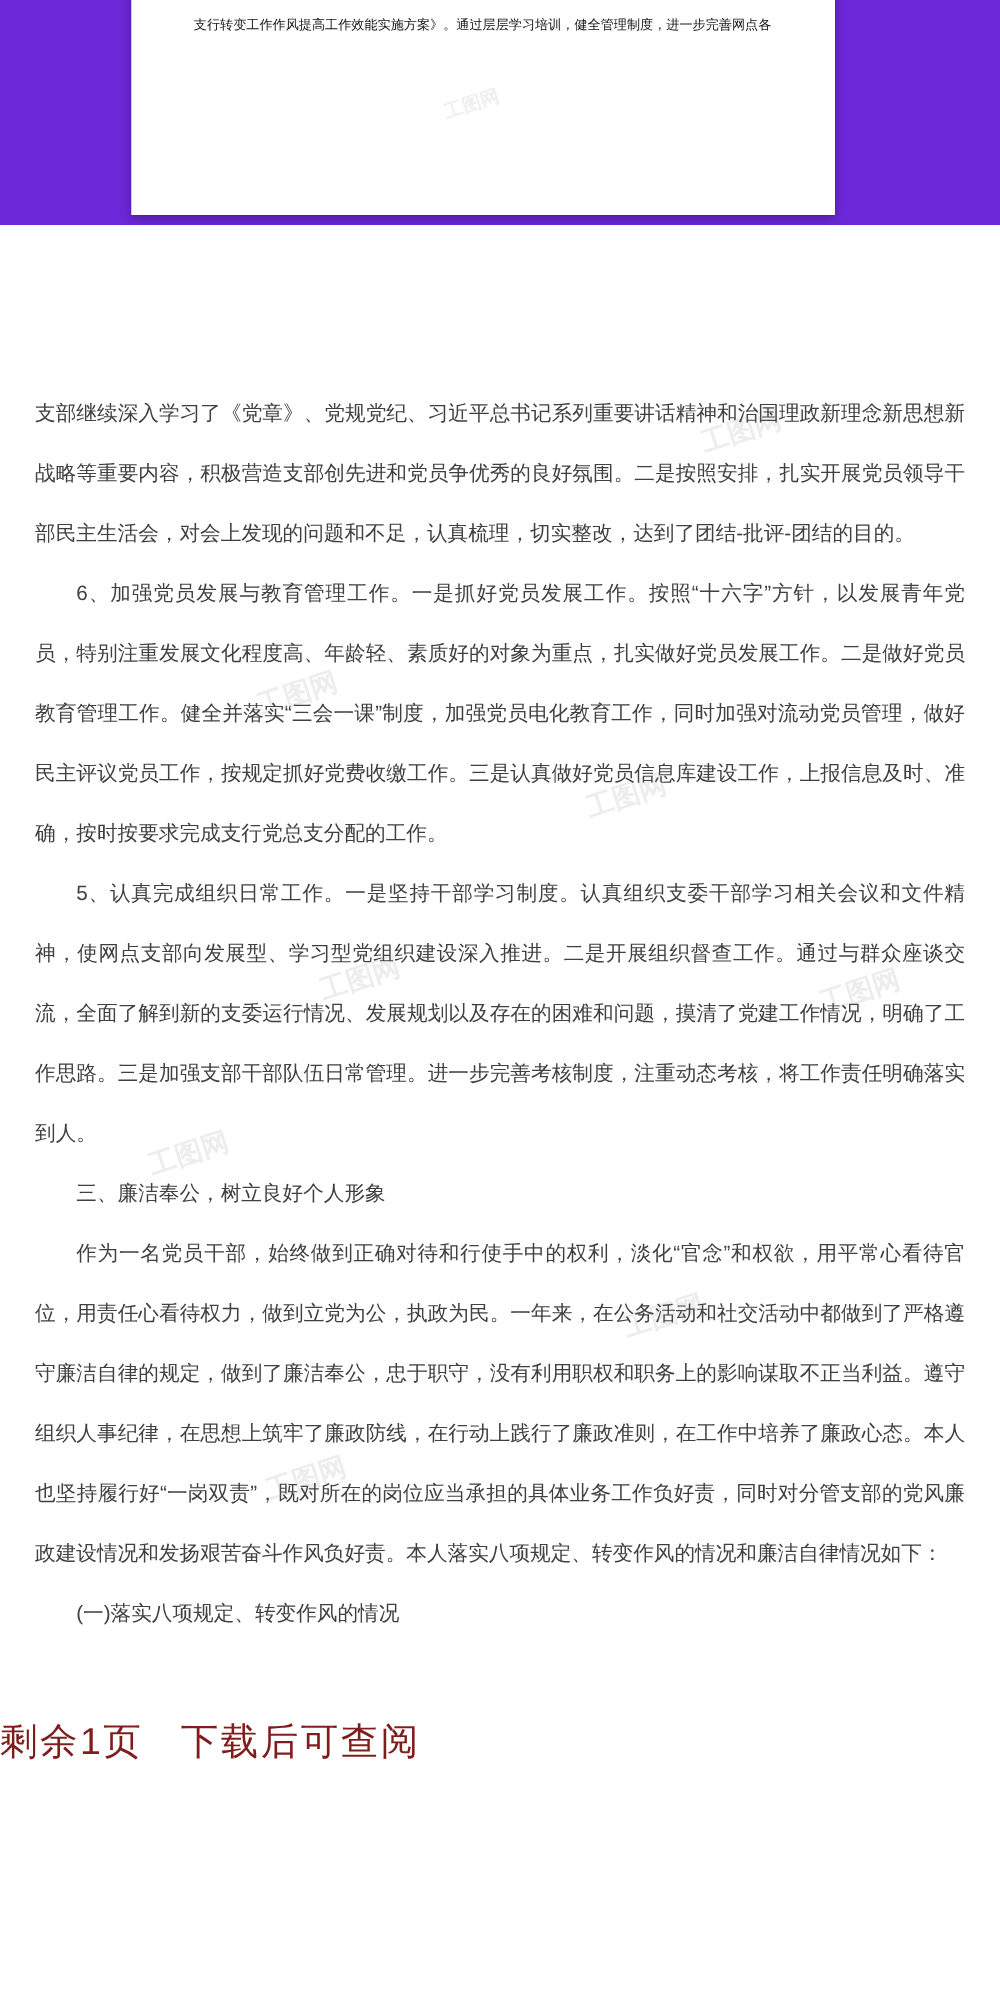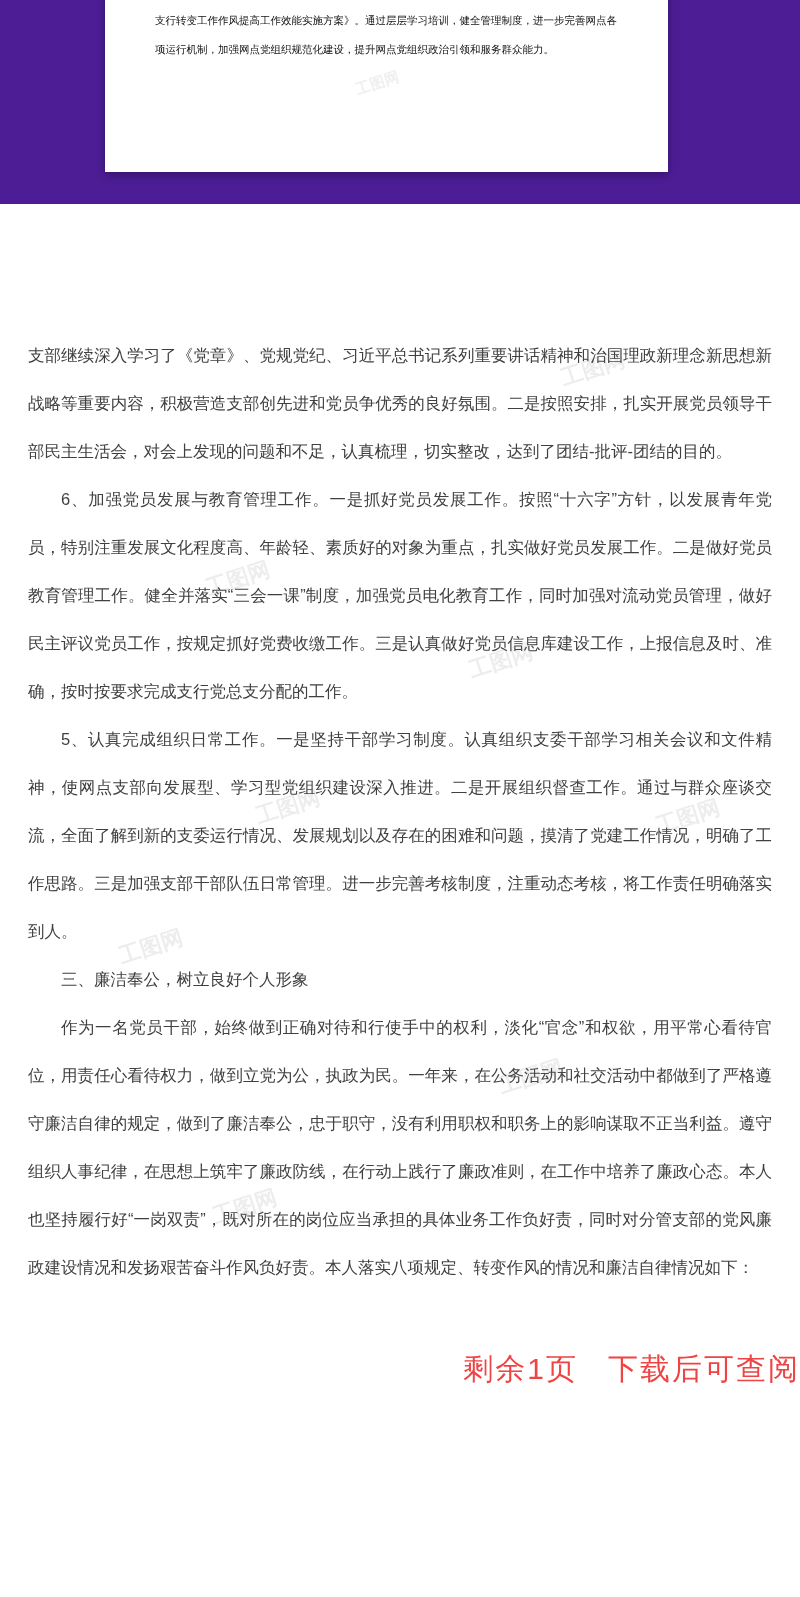--- a/index.html
+++ b/index.html
@@ -9,22 +9,22 @@
     min-height: 1597px;
     background: #ffffff;
     font-family: "Liberation Sans", "DejaVu Sans", sans-serif;
     color: #000;
     position: relative;
     overflow: hidden;
   }
 
   
   .prev-strip {
-    height: 204px;
-    background: #4c1d95;
+    height: 180px;
+    background: #6d28d9;
     position: relative;
     overflow: hidden;
   }
   .page-card {
     position: absolute;
     left: 105px;
     top: -14px;
     width: 563px;
     height: 186px;
     background: #ffffff;
@@ -71,51 +71,51 @@
   }
   .watermark.on-card {
     font-size: 15px;
     color: rgba(125,125,125,0.12);
   }
 
   
   .footer-note {
     margin-top: 58px;
     padding-bottom: 40px;
-    text-align: right;
+    text-align: left;
     font-size: 30px;
-    color: #ef4444;
+    color: #7f1d1d;
     letter-spacing: 2px;
   }
   .footer-note .gap { display: inline-block; width: 30px; }
 </style>
 </head>
 <body>
 
 <div class="prev-strip">
   <div class="page-card">
     <p class="small-line">支行转变工作作风提高工作效能实施方案》。通过层层学习培训，健全管理制度，进一步完善网点各</p>
-    <p class="small-line">项运行机制，加强网点党组织规范化建设，提升网点党组织政治引领和服务群众能力。</p>
     <span class="watermark on-card" style="left:250px; top:88px;">工图网</span>
   </div>
 </div>
 
 <div class="doc-body">
 
   <span class="watermark" style="left:205px; top:360px;">工图网</span>
   <span class="watermark" style="left:468px; top:442px;">工图网</span>
   <span class="watermark" style="left:255px; top:588px;">工图网</span>
   <span class="watermark" style="left:655px; top:598px;">工图网</span>
   <span class="watermark" style="left:118px; top:728px;">工图网</span>
   <span class="watermark" style="left:498px; top:858px;">工图网</span>
   <span class="watermark" style="left:212px; top:988px;">工图网</span>
   <span class="watermark" style="left:560px; top:150px;">工图网</span>
 
   <p class="para">支部继续深入学习了《党章》、党规党纪、习近平总书记系列重要讲话精神和治国理政新理念新思想新战略等重要内容，积极营造支部创先进和党员争优秀的良好氛围。二是按照安排，扎实开展党员领导干部民主生活会，对会上发现的问题和不足，认真梳理，切实整改，达到了团结-批评-团结的目的。</p>
   <p class="para indent">6、加强党员发展与教育管理工作。一是抓好党员发展工作。按照“十六字”方针，以发展青年党员，特别注重发展文化程度高、年龄轻、素质好的对象为重点，扎实做好党员发展工作。二是做好党员教育管理工作。健全并落实“三会一课”制度，加强党员电化教育工作，同时加强对流动党员管理，做好民主评议党员工作，按规定抓好党费收缴工作。三是认真做好党员信息库建设工作，上报信息及时、准确，按时按要求完成支行党总支分配的工作。</p>
   <p class="para indent">5、认真完成组织日常工作。一是坚持干部学习制度。认真组织支委干部学习相关会议和文件精神，使网点支部向发展型、学习型党组织建设深入推进。二是开展组织督查工作。通过与群众座谈交流，全面了解到新的支委运行情况、发展规划以及存在的困难和问题，摸清了党建工作情况，明确了工作思路。三是加强支部干部队伍日常管理。进一步完善考核制度，注重动态考核，将工作责任明确落实到人。</p>
   <p class="para heading">三、廉洁奉公，树立良好个人形象</p>
   <p class="para indent">作为一名党员干部，始终做到正确对待和行使手中的权利，淡化“官念”和权欲，用平常心看待官位，用责任心看待权力，做到立党为公，执政为民。一年来，在公务活动和社交活动中都做到了严格遵守廉洁自律的规定，做到了廉洁奉公，忠于职守，没有利用职权和职务上的影响谋取不正当利益。遵守组织人事纪律，在思想上筑牢了廉政防线，在行动上践行了廉政准则，在工作中培养了廉政心态。本人也坚持履行好“一岗双责”，既对所在的岗位应当承担的具体业务工作负好责，同时对分管支部的党风廉政建设情况和发扬艰苦奋斗作风负好责。本人落实八项规定、转变作风的情况和廉洁自律情况如下：</p>
+  <p class="para indent">(一)落实八项规定、转变作风的情况</p>
 </div>
 
 <div class="footer-note">
   <span>剩余1页</span><span class="gap"></span><span>下载后可查阅</span>
 </div>
 
 </body></html>

